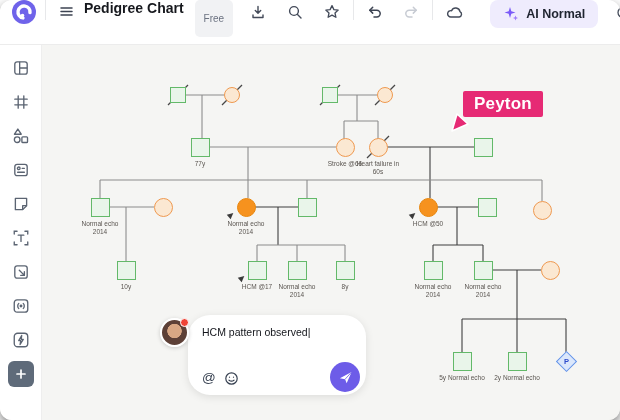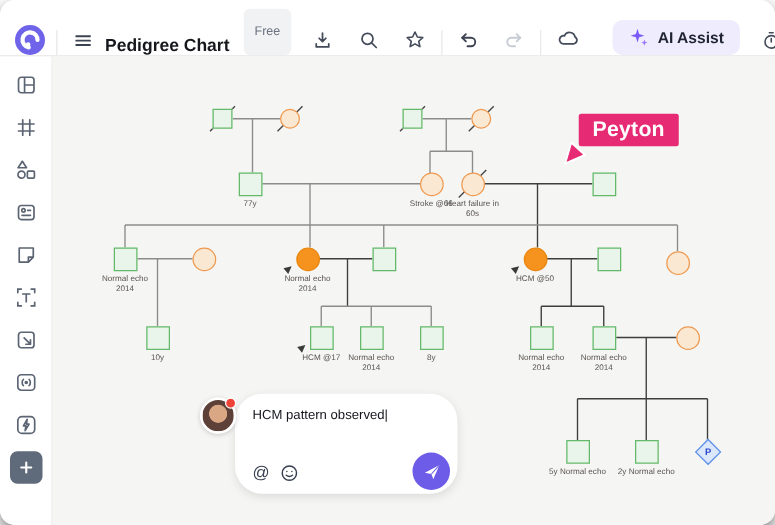--- a/index.html
+++ b/index.html
@@ -1,20 +1,20 @@
 <!DOCTYPE html>
 <html style="--logo: #6f63ea; --accent: #e62a74; --ai_purple: #6d5ce8; --male_fill: #e9f5ea; --male_border: #63b969; --female_fill: #fbe8d2; --female_border: #ef9950; --affected_fill: #f6921e; --diamond_fill: #dbe7fb; --diamond_border: #6292e8; --line: #8c8c8c; --line_dark: #3e3e3e; --slash: #474747;"><head>
 <meta charset="utf-8">
 <style>
   html,body{margin:0;padding:0;background:#ffffff;font-family:"Liberation Sans",sans-serif;}
   .app{position:relative;width:620px;height:420px;border-radius:12px;overflow:hidden;
        background:#f5f5f3;box-shadow:0 5px 12px rgba(0,0,0,.5);}
   
   .topbar{position:absolute;left:0;top:0;width:620px;height:45px;background:#fff;
-          border-bottom:1px solid #ececec;display:flex;align-items:flex-end;z-index:30;box-sizing:border-box;padding:0 8px;}
+          border-bottom:1px solid #ececec;display:flex;align-items:flex-start;z-index:30;box-sizing:border-box;padding:0 8px;}
   .logo{width:24px;height:24px;border-radius:50%;background:var(--logo,#6f63ea);position:relative;flex:0 0 auto;margin-left:4px;}
   .logo svg{position:absolute;left:0;top:0;}
   .vdiv{width:1px;height:20px;background:#e7e8ea;margin:0 9px;flex:0 0 auto;}
   .icon-btn{background:none;border:none;padding:3px;display:flex;align-items:center;justify-content:center;cursor:pointer;flex:0 0 auto;}
   .icon-btn svg{display:block;}
   .doc-title{font-size:14px;font-weight:700;color:#16181d;margin:0 0 0 6px;white-space:nowrap;}
   .badge{background:#f1f2f4;color:#6b7280;font-size:10px;padding:13px 9px;border-radius:5px;margin-left:11px;flex:0 0 auto;}
   .ai-btn{display:flex;align-items:center;gap:7px;background:#efecfd;border:none;border-radius:8px;
           padding:6px 13px;margin-left:22px;font-size:12.5px;font-weight:600;color:#1f2430;cursor:pointer;flex:0 0 auto;font-family:inherit;}
   .cluster{display:flex;align-items:center;margin-left:14px;gap:2px;}
@@ -106,21 +106,21 @@
     <button class="icon-btn">
       <svg width="20" height="20" viewBox="0 0 20 20" fill="none" stroke="#434a59" stroke-width="1.4" stroke-linejoin="round">
           <path d="M6 14 a3.2 3.2 0 1 1 .6-6.3 A4.4 4.4 0 0 1 15 8.6 a2.9 2.9 0 0 1 -.8 5.4 Z"></path>
         </svg>
     </button>
     <button class="ai-btn">
       <svg width="16" height="16" viewBox="0 0 16 16">
         <path d="M7 1 L8.3 5.2 L12.5 6.5 L8.3 7.8 L7 12 L5.7 7.8 L1.5 6.5 L5.7 5.2 Z" fill="#7a5af8"></path>
         <path d="M12.5 9.5 L13.2 11.3 L15 12 L13.2 12.7 L12.5 14.5 L11.8 12.7 L10 12 L11.8 11.3 Z" fill="#9d7bfa"></path>
       </svg>
-      <span>AI Assist</span>
+      <span>AI Normal</span>
     </button>
     <div class="cluster">
       <button class="icon-btn">
         <svg width="17" height="17" viewBox="0 0 17 17" fill="none" stroke="#434a59" stroke-width="1.3" stroke-linecap="round">
             <circle cx="8" cy="9.5" r="5"></circle>
             <path d="M8 9.5 V6.8 M6.5 2.2 H9.5 M12.2 4.6 L13.4 3.4"></path>
           </svg>
       </button>
 
     </div>

